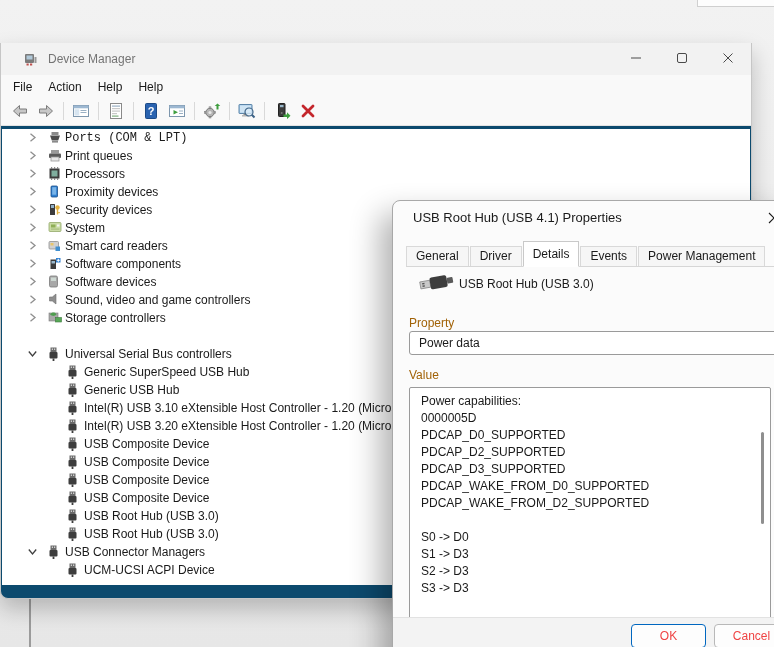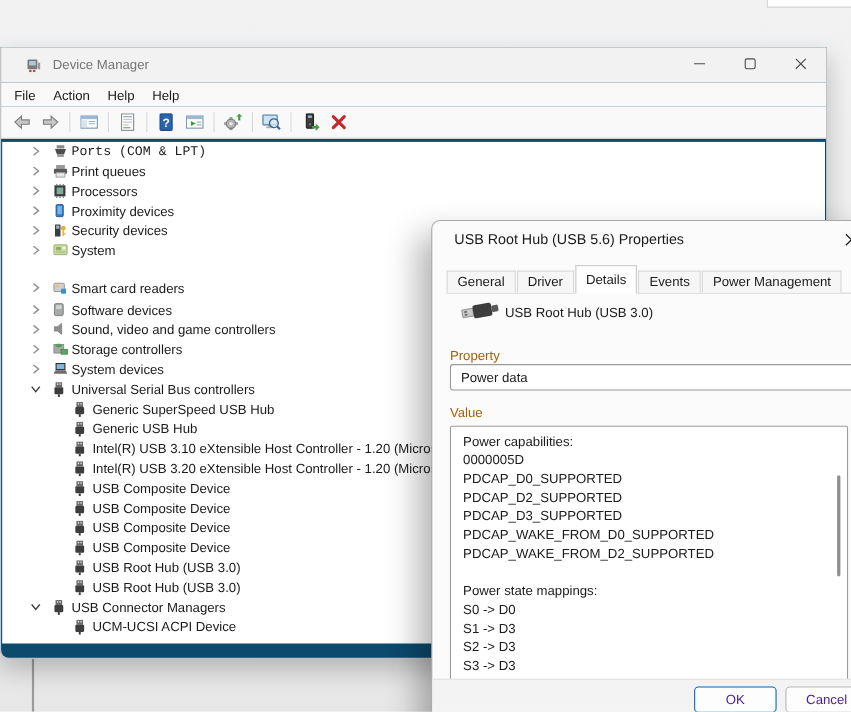--- a/index.html
+++ b/index.html
@@ -84,21 +84,21 @@
     padding:5px 0 0 11px;
   }
   .value-line{font-size:12px;line-height:17px;color:#1a1a1a;white-space:nowrap;}
   .lb-scroll{position:absolute;right:6px;top:44px;width:3px;height:92px;background:#8f8f8f;border-radius:2px;}
   .dlg-footer{
     position:absolute;left:0;right:0;top:416px;height:54px;
     background:#f3f3f3;border-top:1px solid #e2e2e2;
   }
   .btn{
     position:absolute;top:6px;width:75px;height:24px;box-sizing:border-box;
-    background:#fdfdfd;border-radius:4px;font-size:12px;color:#4c1d95;
+    background:#fdfdfd;border-radius:4px;font-size:12px;color:#ef4444;
     font-family:"Liberation Sans",sans-serif;display:flex;align-items:center;justify-content:center;padding:0;
   }
   .btn-ok{left:238px;border:1px solid #0067c0;}
   .btn-cancel{left:321px;border:1px solid #b8b8b8;}
 </style>
 </head>
 <body>
 
 <div class="top-strip"></div>
 
@@ -341,35 +341,52 @@
         <span class="tr-ic lvl0">
           <svg width="14" height="12" viewBox="0 0 14 12">
             <rect x="1" y="1.5" width="12" height="9" rx="1" fill="#cbdca6" stroke="#93a86a" stroke-width="0.8"></rect>
             <rect x="3" y="3.5" width="4.5" height="3" fill="#8fae57"></rect>
             <rect x="9" y="3.5" width="2.5" height="2" fill="#f5f5f5"></rect>
             <rect x="3" y="7.5" width="8.5" height="1.2" fill="#a8bd80"></rect>
           </svg>
         </span>
         <span class="tr-label lvl0">System</span>
       </div>
-      <div class="tree-row" style="top: 124px; padding-left: 17px;">
+      <div class="tree-row" style="top: 108px; padding-left: 17px;">
         <span class="tr-chev">
           <svg width="11" height="11" viewBox="0 0 11 11">
             <path d="M3.5 1.8 L8 5.5 L3.5 9.2" fill="none" stroke="#8f8f8f" stroke-width="1.3"></path>
           </svg>
         </span>
         <span class="tr-ic lvl0">
           <svg width="13" height="13" viewBox="0 0 13 13">
             <rect x="1" y="2.5" width="9.5" height="7.5" rx="1" fill="#d0d0d0" stroke="#909090" stroke-width="0.8"></rect>
             <rect x="2.5" y="4" width="3" height="2.5" fill="#e8c56a"></rect>
             <rect x="7.5" y="7.5" width="4.5" height="4.5" fill="#3f8fd0"></rect>
           </svg>
         </span>
         <span class="tr-label lvl0">Smart card readers</span>
       </div>
+      <div class="tree-row" style="top: 126px;">
+        <span class="tr-chev">
+          <svg width="11" height="11" viewBox="0 0 11 11">
+            <path d="M3.5 1.8 L8 5.5 L3.5 9.2" fill="none" stroke="#8f8f8f" stroke-width="1.3"></path>
+          </svg>
+        </span>
+        <span class="tr-ic lvl0">
+          <svg width="13" height="13" viewBox="0 0 13 13">
+            <rect x="2.5" y="2.5" width="5.5" height="9.5" fill="#3c3c3c"></rect>
+            <rect x="3.5" y="4" width="3.5" height="2.5" fill="#9ab8cc"></rect>
+            <rect x="8" y="1" width="4.5" height="4.5" fill="#2f7fd0"></rect>
+            <rect x="9.8" y="1.8" width="1" height="3" fill="#fff"></rect>
+            <rect x="8.8" y="2.8" width="3" height="1" fill="#fff"></rect>
+          </svg>
+        </span>
+        <span class="tr-label lvl0">Software components</span>
+      </div>
       <div class="tree-row" style="top: 162px;">
         <span class="tr-chev">
           <svg width="11" height="11" viewBox="0 0 11 11">
             <path d="M3.5 1.8 L8 5.5 L3.5 9.2" fill="none" stroke="#8f8f8f" stroke-width="1.3"></path>
           </svg>
         </span>
         <span class="tr-ic lvl0">
           <svg width="12" height="12" viewBox="0 0 12 12">
             <path d="M1.5 4 h2.8 L8 1 v10 L4.3 8 H1.5 Z" fill="#8f8f8f" stroke="#6f6f6f" stroke-width="0.6"></path>
           </svg>
@@ -398,36 +415,20 @@
         </span>
         <span class="tr-ic lvl0">
           <svg width="14" height="12" viewBox="0 0 14 12">
             <rect x="1" y="2" width="9" height="8" fill="#a8a8a8" stroke="#7a7a7a" stroke-width="0.6"></rect>
             <path d="M2 3.2 C4 1 7 1 8.5 3.2 C7 5.5 4 5.5 2 3.2 Z" fill="#4f9e4f"></path>
             <rect x="7.5" y="6.5" width="6" height="4.5" fill="#57a857" stroke="#3c7a3c" stroke-width="0.6"></rect>
           </svg>
         </span>
         <span class="tr-label lvl0">Storage controllers</span>
       </div>
-      <div class="tree-row" style="top: 198px;">
-        <span class="tr-chev">
-          <svg width="11" height="11" viewBox="0 0 11 11">
-            <path d="M3.5 1.8 L8 5.5 L3.5 9.2" fill="none" stroke="#8f8f8f" stroke-width="1.3"></path>
-          </svg>
-        </span>
-        <span class="tr-ic lvl0">
-          <svg width="14" height="12" viewBox="0 0 14 12">
-            <rect x="2.5" y="1" width="9" height="6.5" fill="#2f2f2f"></rect>
-            <rect x="3.5" y="2" width="7" height="4.5" fill="#86b6dc"></rect>
-            <path d="M1 10 h12 l-1.5 -2.5 h-9 Z" fill="#6a6a6a"></path>
-            <rect x="1" y="10" width="12" height="1" fill="#8f8f8f"></rect>
-          </svg>
-        </span>
-        <span class="tr-label lvl0">System devices</span>
-      </div>
       <div class="tree-row" style="top: 234px;">
         <span class="tr-ic lvl1">
           <svg width="11" height="14" viewBox="0 0 11 14">
             <rect x="2.5" y="0.5" width="6" height="4.5" fill="#6a6a6a"></rect>
             <rect x="3.8" y="1.5" width="1.1" height="1.4" fill="#e8e8e8"></rect>
             <rect x="6.1" y="1.5" width="1.1" height="1.4" fill="#e8e8e8"></rect>
             <rect x="1.5" y="5" width="8" height="6.5" rx="1" fill="#3d3d3d"></rect>
             <rect x="4.6" y="11.5" width="1.8" height="2.5" fill="#3d3d3d"></rect>
           </svg>
         </span>
@@ -584,21 +585,21 @@
             <rect x="1.5" y="5" width="8" height="6.5" rx="1" fill="#3d3d3d"></rect>
             <rect x="4.6" y="11.5" width="1.8" height="2.5" fill="#3d3d3d"></rect>
           </svg>
         </span>
         <span class="tr-label lvl1">UCM-UCSI ACPI Device</span>
       </div>
     </div>
 </div>
 
 <div class="dialog">
-  <div class="dlg-title">USB Root Hub (USB 5.6) Properties</div>
+  <div class="dlg-title">USB Root Hub (USB 4.1) Properties</div>
   <button class="dlg-close">
       <span><svg width="14" height="14" viewBox="0 0 14 14">
           <path d="M2 2 L12 12 M12 2 L2 12" stroke="#1a1a1a" stroke-width="1.1"></path>
         </svg></span>
     </button>
   <div class="tabstrip">
       <div class="tab">General</div>
       <div class="tab">Driver</div>
       <div class="tab selected">Details</div>
       <div class="tab">Events</div>
@@ -632,21 +633,20 @@
   <div class="listbox">
     <div class="lb-scroll"></div>
   <div class="value-line">Power capabilities:</div>
       <div class="value-line">0000005D</div>
       <div class="value-line">PDCAP_D0_SUPPORTED</div>
       <div class="value-line">PDCAP_D2_SUPPORTED</div>
       <div class="value-line">PDCAP_D3_SUPPORTED</div>
       <div class="value-line">PDCAP_WAKE_FROM_D0_SUPPORTED</div>
       <div class="value-line">PDCAP_WAKE_FROM_D2_SUPPORTED</div>
       <div class="value-line">&nbsp;</div>
-      <div class="value-line">Power state mappings:</div>
       <div class="value-line">S0 -&gt; D0</div>
       <div class="value-line">S1 -&gt; D3</div>
       <div class="value-line">S2 -&gt; D3</div>
       <div class="value-line">S3 -&gt; D3</div>
     </div>
 
   <div class="dlg-footer">
     <button class="btn btn-ok">OK</button>
     <button class="btn btn-cancel">Cancel</button>
   </div>

